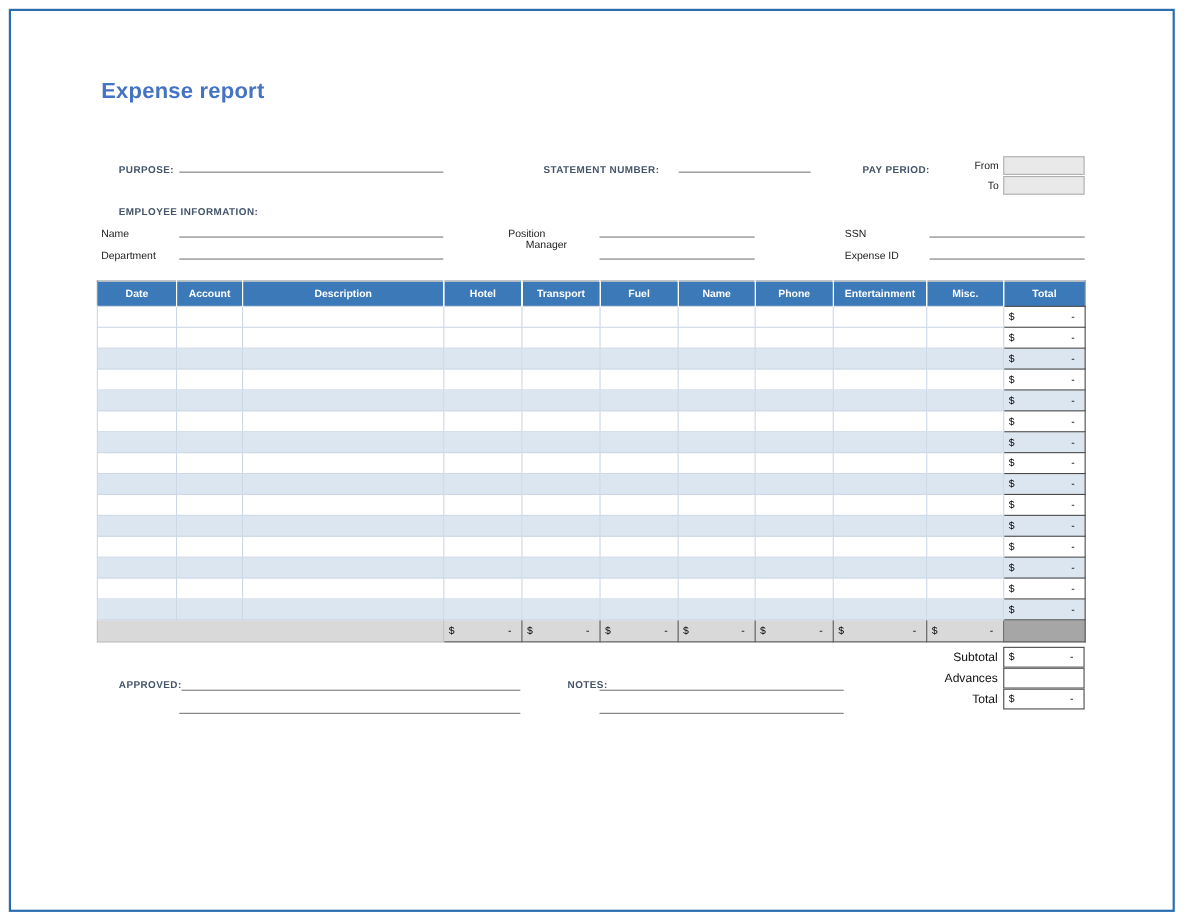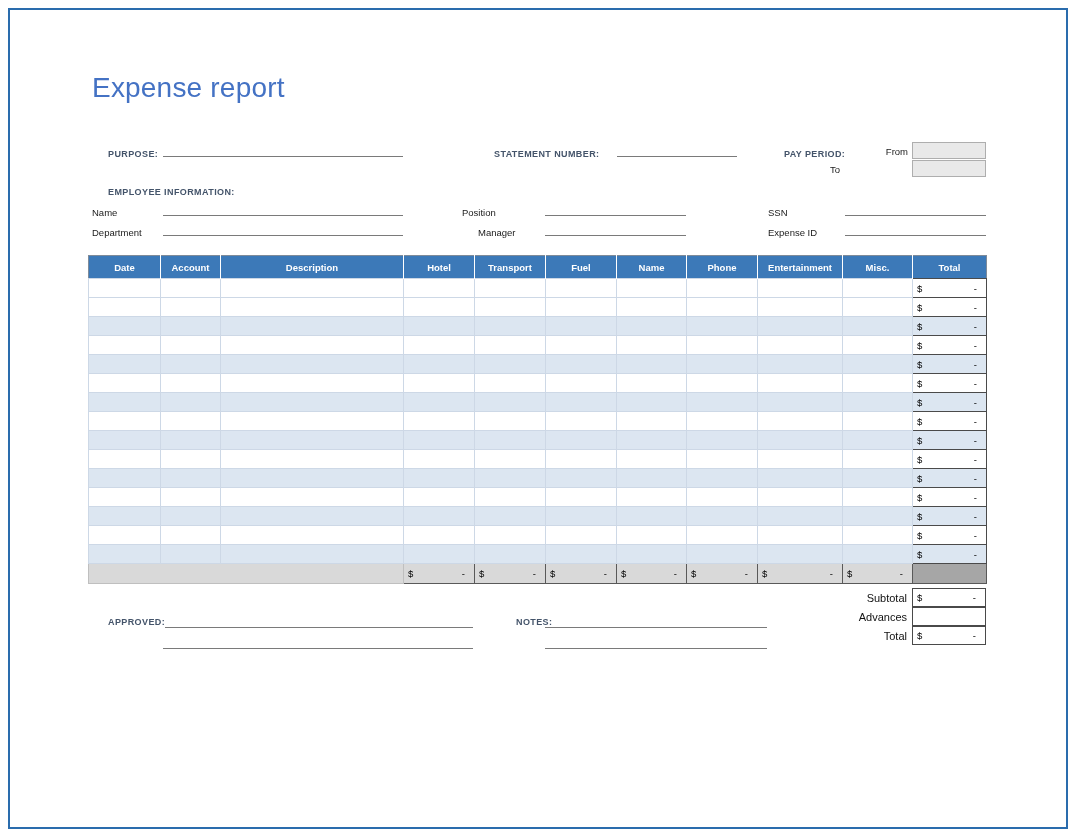--- a/index.html
+++ b/index.html
@@ -6,21 +6,21 @@
   html, body {
     width:1076px; height:837px; background:#ffffff;
     font-family:"Liberation Sans", sans-serif; overflow:hidden; position:relative;
   }
   .frame {
     position:absolute; left:8px; top:8px; width:1060px; height:821px;
     border:2px solid var(--frame-border,#2A6CAD); background:#ffffff;
   }
   .title {
     position:absolute; left:82px; top:62px;
-    font-size:28px; font-weight:400; letter-spacing:.2px;
+    font-size:20px; font-weight:700; letter-spacing:.2px;
     color:var(--title,#4472C4);
   }
   .seclabel {
     position:absolute; font-size:9px; font-weight:bold; letter-spacing:.4px;
     color:var(--label,#44546A); white-space:nowrap;padding-left:16px;
   }
   .flabel { position:absolute; font-size:9.5px; color:#1a1a1a; white-space:nowrap; }
   .uline { position:absolute; border-bottom:1px solid #7a7a7a; font-size:9.5px; }
   .uline .fieldval { position:absolute; left:2px; bottom:1px; }
   .box {
@@ -71,21 +71,21 @@
   <span class="seclabel" style="left:468px;top:139px">STATEMENT NUMBER:</span>
   <div class="uline" style="left:607px;top:128px;width:120px;height:19px">
     <span class="fieldval"></span>
   </div>
 
   <span class="seclabel" style="left:758px;top:139px">PAY PERIOD:</span>
   <span class="flabel" style="left:820px;top:136px;width:78px;text-align:right">From</span>
   <div class="box" style="left:902px;top:132px;width:74px;height:17px">
     <span></span>
   </div>
-  <span class="flabel" style="left:820px;top:154px;width:78px;">To</span>
+  <span class="flabel" style="left:820px;top:154px;width:78px;text-align:right">To</span>
   <div class="box" style="left:902px;top:150px;width:74px;height:17px">
     <span></span>
   </div>
 
   <span class="seclabel" style="left:82px;top:177px">EMPLOYEE INFORMATION:</span>
 
   <span class="flabel" style="left:82px;top:197px">Name</span>
   <div class="uline" style="left:153px;top:189px;width:240px;height:17px">
     <span class="fieldval"></span>
   </div>
@@ -95,21 +95,21 @@
   </div>
   <span class="flabel" style="left:758px;top:197px">SSN</span>
   <div class="uline" style="left:835px;top:189px;width:141px;height:17px">
     <span class="fieldval"></span>
   </div>
 
   <span class="flabel" style="left:82px;top:217px">Department</span>
   <div class="uline" style="left:153px;top:209px;width:240px;height:17px">
     <span class="fieldval"></span>
   </div>
-  <span class="flabel" style="left:468px;top:217px">Manager</span>
+  <span class="flabel" style="left:468px;top:207px">Manager</span>
   <div class="uline" style="left:535px;top:209px;width:141px;height:17px">
     <span class="fieldval"></span>
   </div>
   <span class="flabel" style="left:758px;top:217px">Expense ID</span>
   <div class="uline" style="left:835px;top:209px;width:141px;height:17px">
     <span class="fieldval"></span>
   </div>
 
   <table class="expense">
     <colgroup>

